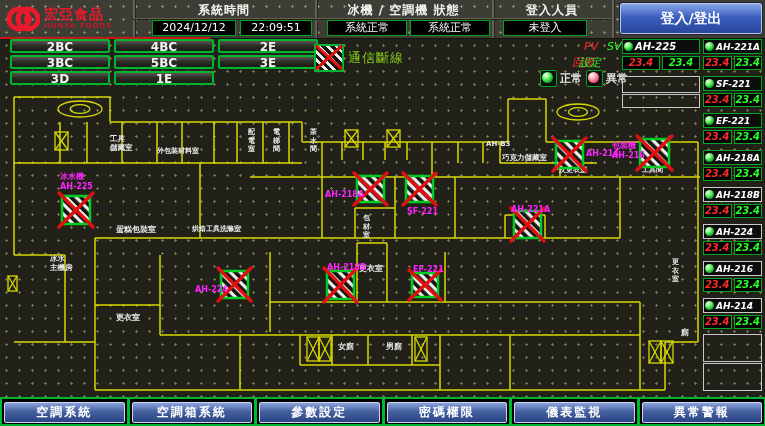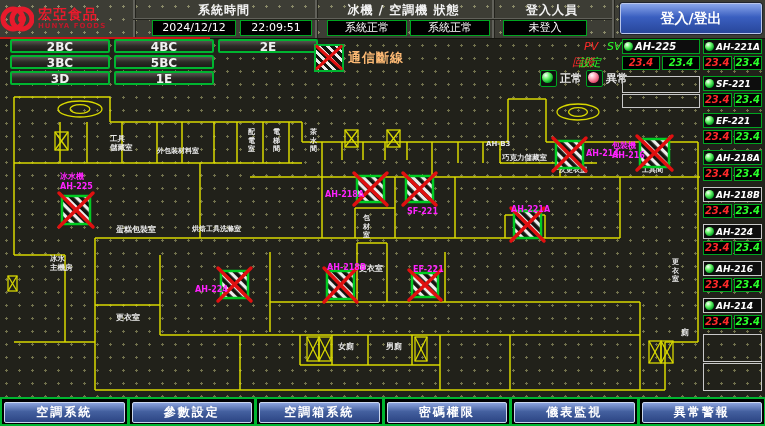--- a/index.html
+++ b/index.html
@@ -22,39 +22,39 @@
   .tb-label{position:absolute;top:2px;height:16px;line-height:16px;text-align:center;
     color:#f2f2f2;font-size:12px;font-weight:bold;letter-spacing:1px;}
   .vbox{position:absolute;top:20px;height:14px;line-height:14px;text-align:center;
     background:#000;border:1px solid #00a520;color:#fff;font-size:11px;font-weight:normal;}
   .login-btn{position:absolute;left:620px;top:3px;width:142px;height:31px;
     background:linear-gradient(180deg,#8aa6ea 0%,#3a5fc0 45%,#28479b 100%);
     border:1px solid #b9c6ea;outline:1px solid #20242e;border-radius:2px;
     color:#fff;font-size:14px;font-weight:bold;font-family:inherit;cursor:pointer;}
   .redline{position:absolute;left:0;top:37px;width:210px;height:2px;background:#cc1414;z-index:11;}
   
-  .logo{position:absolute;left:0;top:0;width:133px;height:38px;display:flex;align-items:center;gap:4px;box-sizing:border-box;}
+  .logo{position:absolute;left:0;top:0;width:133px;height:38px;display:flex;align-items:center;gap:4px;padding-left:6px;box-sizing:border-box;}
   .logo-mark{width:34px;height:30px;flex:0 0 auto;}
   .logo-t1{color:#e81a2c;font-size:14px;font-weight:bold;letter-spacing:1px;line-height:15px;}
   .logo-t2{color:#c0182a;font-size:7px;font-weight:bold;letter-spacing:1px;line-height:9px;}
   
   #floorBtns{position:absolute;left:2px;top:39px;z-index:6;padding-left:8px;}
   .fb-row{display:flex;gap:4px;margin-bottom:2px;}
   .fb{width:100px;height:14px;line-height:13px;text-align:center;
     background:linear-gradient(180deg,#56564f 0%,#2b2b26 50%,#1d1d18 100%);
     border:2px solid #00b530;border-radius:2px;color:#f0f0f0;
     font-size:12px;font-weight:bold;font-family:inherit;cursor:pointer;padding:0;}
   
   .x-legend{position:absolute;left:314px;top:44px;width:26px;height:24px;z-index:6;
     border:2px solid #00b530;
     background:repeating-linear-gradient(45deg,#ececec 0 2.5px,#14140f 2.5px 6px);}
   .x-legend::before,.x-legend::after{content:"";position:absolute;left:-5px;top:10px;width:36px;height:3px;background:#e01010;border-radius:2px;}
   .x-legend::before{transform:rotate(42deg);}
   .x-legend::after{transform:rotate(-42deg);}
-  .x-legend-label{position:absolute;left:348px;top:49px;color:#fdba74;font-size:13px;font-weight:bold;z-index:6;letter-spacing:1px;}
+  .x-legend-label{position:absolute;left:348px;top:49px;color:#84cc16;font-size:13px;font-weight:normal;z-index:6;letter-spacing:1px;}
   .ledbox{display:inline-block;width:15px;height:15px;background:#101010;border:1px solid #00a520;border-radius:2px;vertical-align:middle;}
   .led{display:block;width:11px;height:11px;margin:1px;border-radius:50%;
     background:radial-gradient(circle at 35% 30%,#ffffff,#6cf56c 35%,#00a322 75%,#004d10 100%);}
   .led.red{background:radial-gradient(circle at 35% 30%,#ffffff,#ffaabb 35%,#dd4466 75%,#6d1022 100%);}
   .lg-item{position:absolute;z-index:6;color:#e8e8e8;font-size:11px;font-weight:bold;}
   .lg-item .ledbox{margin-right:3px;}
   .pvsv{position:absolute;z-index:6;font-size:11px;font-weight:normal;font-style:italic;}
   .c-red{color:#ff2a2a;} .c-grn{color:#2aff2a;}
   
   .eq{position:absolute;z-index:6;}
@@ -309,20 +309,21 @@
 
 <div id="floorBtns">
     <div class="fb-row">
       <button class="fb">2BC</button>
       <button class="fb">4BC</button>
       <button class="fb">2E</button>
     </div>
     <div class="fb-row">
       <button class="fb">3BC</button>
       <button class="fb">5BC</button>
+      <button class="fb">3E</button>
     </div>
     <div class="fb-row">
       <button class="fb">3D</button>
       <button class="fb">1E</button>
     </div>
   </div>
 
 <div class="x-legend"></div>
 <span class="x-legend-label">通信斷線</span>
 <div class="lg-item" style="left:540px;top:70px">
@@ -427,18 +428,18 @@
       <div class="eq-vals">
         <div class="val c-red">23.4</div>
         <div class="val c-grn">23.4</div>
       </div>
     </div>
     <div class="empty-box" style="left: 703px; top: 334px; width: 57px; height: 26px;"></div>
     <div class="empty-box" style="left: 703px; top: 363px; width: 57px; height: 26px;"></div>
   </div>
 <div id="nav">
     <div class="nav-cell"><button class="nav-btn">空調系統</button></div>
+    <div class="nav-cell"><button class="nav-btn">空調箱系統</button></div>
     <div class="nav-cell"><button class="nav-btn">參數設定</button></div>
-    <div class="nav-cell"><button class="nav-btn">空調箱系統</button></div>
     <div class="nav-cell"><button class="nav-btn">密碼權限</button></div>
     <div class="nav-cell"><button class="nav-btn">儀表監視</button></div>
     <div class="nav-cell"><button class="nav-btn">異常警報</button></div>
   </div>
 
 </body></html>

